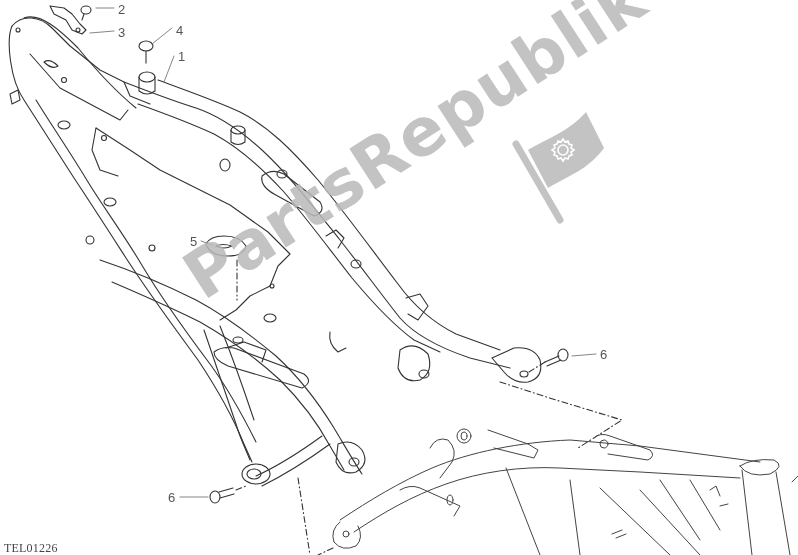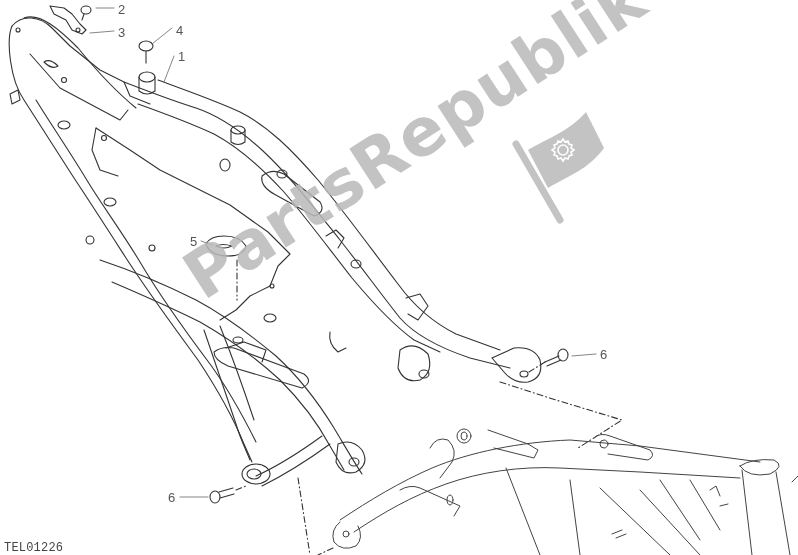--- a/index.html
+++ b/index.html
@@ -2,21 +2,21 @@
 <html><head>
 <meta charset="utf-8">
 <style>
   html, body { margin: 0; padding: 0; background: #ffffff; }
   body { width: 798px; height: 555px; overflow: hidden; position: relative;
          font-family: "Liberation Sans", sans-serif; }
   #canvas { position: absolute; left: 0; top: 0; width: 798px; height: 555px; }
   .label { position: absolute; font-family: "Liberation Sans", sans-serif;
            font-size: 13px; color: #555555; line-height: 1; }
   .code  { position: absolute; left: 4px; top: 541px; font-size: 12px; color: #444444;
-           font-family: Liberation Mono, monospace; letter-spacing: 0.2px; }
+           font-family: Liberation Serif, serif; letter-spacing: 0.2px; }
   .wm-text { position: absolute; left: 170px; top: 250px;
              font-family: "DejaVu Sans", sans-serif; font-weight: bold; font-size: 66px;
              color: #b9b9b9; opacity: 0.85; transform-origin: 0 0;
              transform: rotate(-33deg); white-space: nowrap; letter-spacing: 1px;
              pointer-events: none; }
 </style>
 </head>
 <body>
 
 <svg id="canvas" viewBox="0 0 798 555" xmlns="http://www.w3.org/2000/svg">

